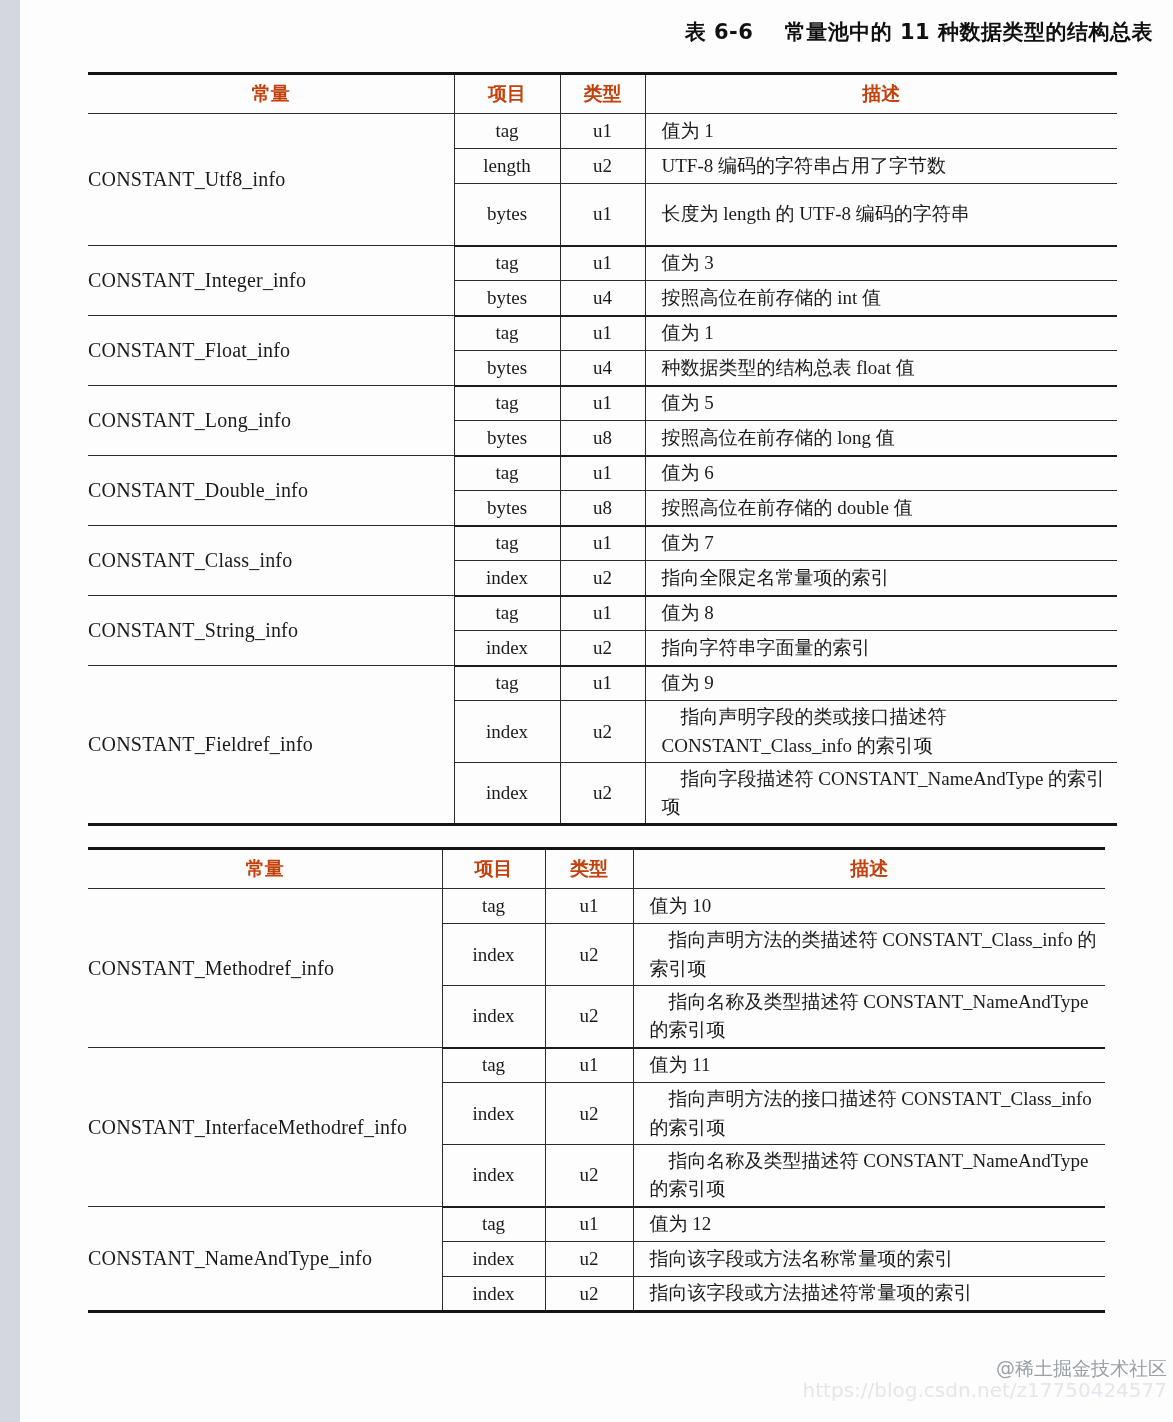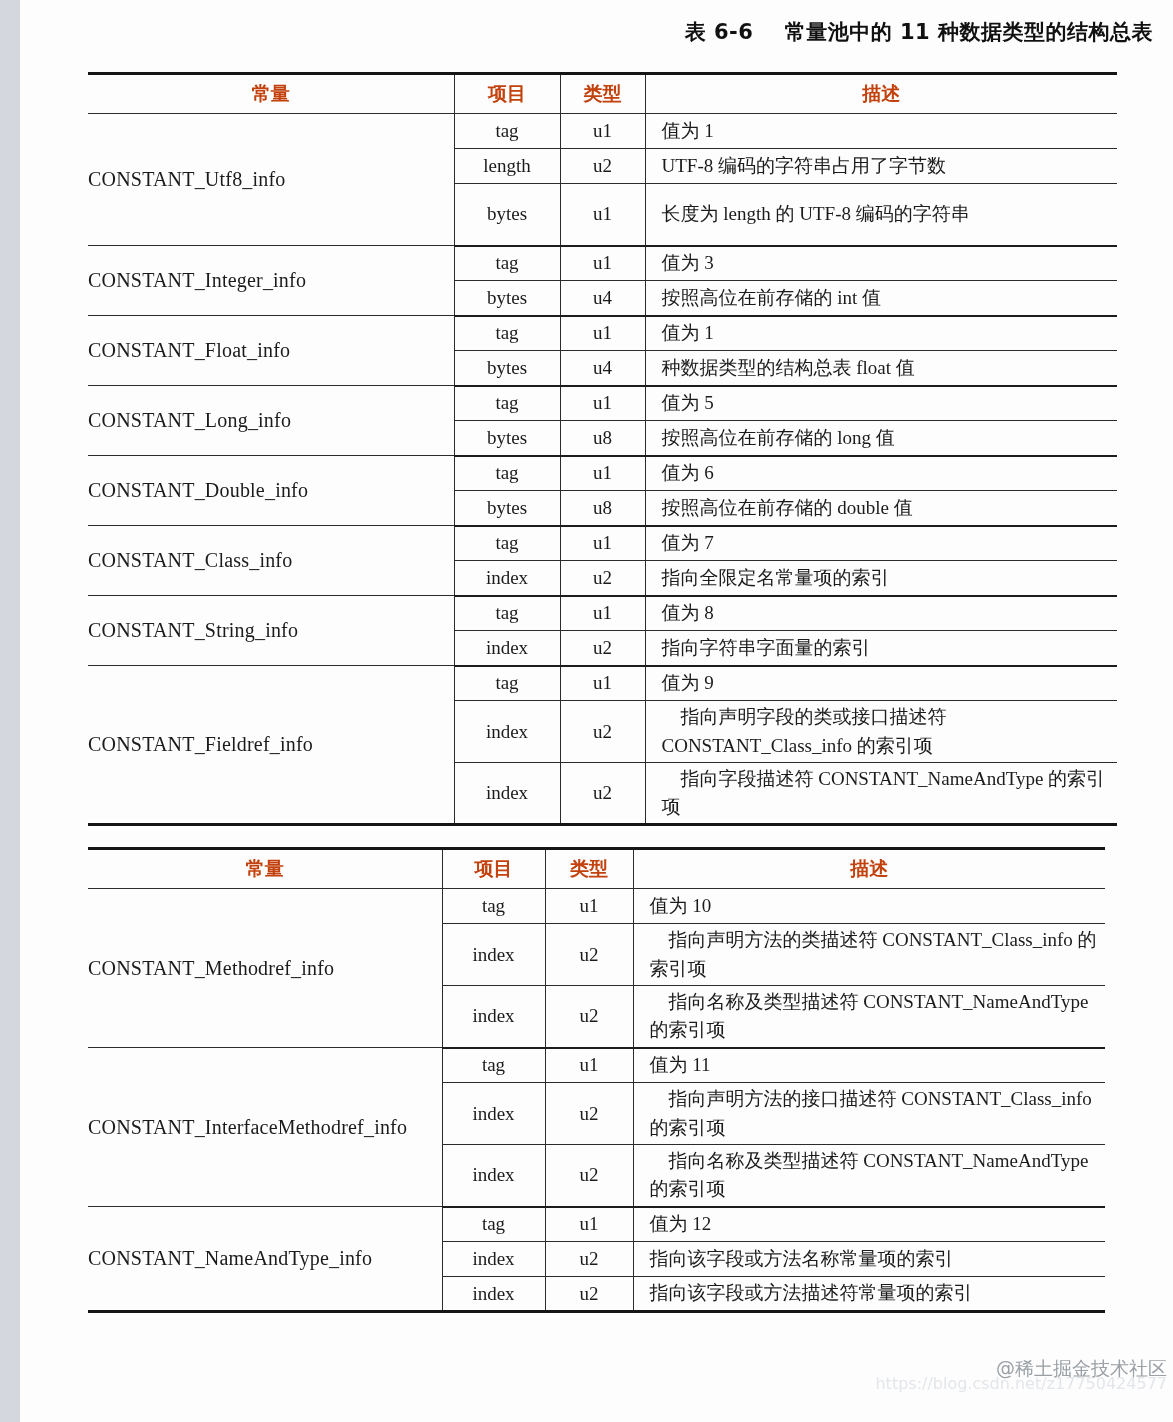--- a/index.html
+++ b/index.html
@@ -101,23 +101,23 @@
     font-family: "DejaVu Sans", "Liberation Sans", sans-serif;
     font-size: 19px;
     color: #9aa0a6;
     white-space: nowrap;
     pointer-events: none;
     margin-top: 39px;
   }
   .watermark-url {
     position: absolute;
     right: 6px;
-    bottom: 29px;
+    bottom: 20px;
     font-family: "DejaVu Sans", "Liberation Sans", sans-serif;
-    font-size: 16px;
+    font-size: 20px;
     color: #e3e6ea;
     white-space: nowrap;
     pointer-events: none;
   }
 </style>
 </head>
 <body>
 
 <div class="left-gutter"></div>
 

